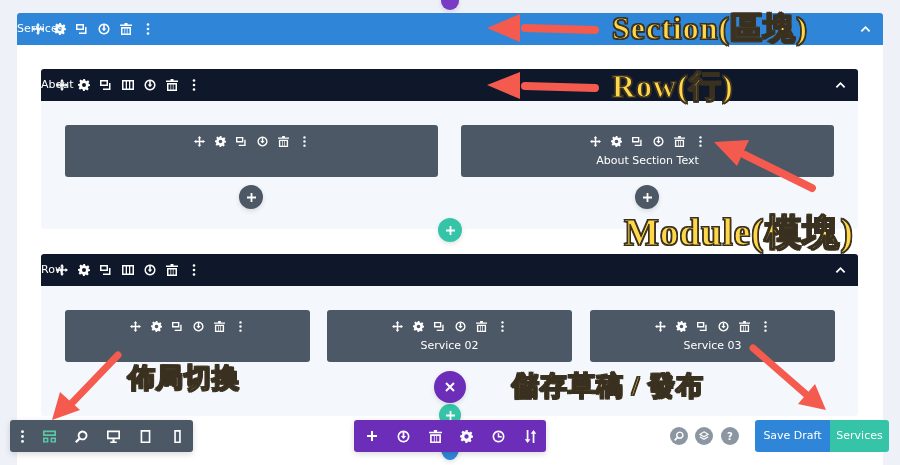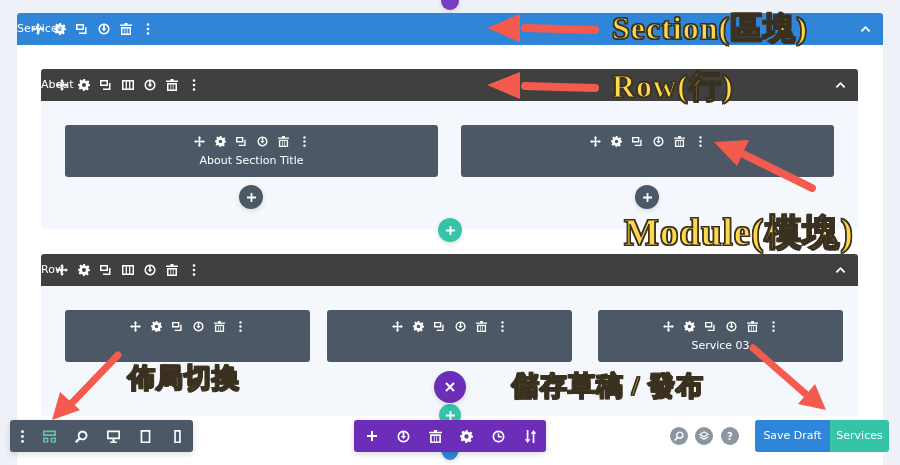--- a/index.html
+++ b/index.html
@@ -13,21 +13,21 @@
     background: #ffffff; border-radius: 3px;
   }
   .section-header {
     position: absolute; left: 17px; top: 13px; width: 866px; height: 32px;
     background: #2f86d8; border-radius: 3px 3px 0 0;
   }
   .row-body {
     position: absolute; background: #f4f7fb; border-radius: 0 0 3px 3px;
   }
   .row-header {
-    position: absolute; height: 32px; background: #404040; border-radius: 3px 3px 0 0; text-decoration: underline;
+    position: absolute; height: 32px; background: #0f172a; border-radius: 3px 3px 0 0; text-decoration: underline;
   }
   .hdr-title {
     position: absolute; left: 0; right: 0; top: 0; height: 32px; line-height: 32px;
     text-align: left; color: #fff; font-size: 11px;
   }
   .tools {
     position: absolute; left: 10px; top: 0; height: 32px; display: flex; align-items: center; gap: 0;
   }
   .tool {
     width: 22px; height: 32px; display: flex; align-items: center; justify-content: center;
@@ -274,21 +274,20 @@
         <svg>
           <use href="#i-trash"></use>
         </svg>
       </span>
     <span class="mtool">
         <svg>
           <use href="#i-more"></use>
         </svg>
       </span>
   </div>
-  <div class="mlabel">About Section Title</div>
 </div>
 <div class="module" style="left:461px; top:125px; width:373px;">
   <div class="mtools" style="color:#fff;">
     <span class="mtool">
         <svg>
           <use href="#i-move"></use>
         </svg>
       </span>
     <span class="mtool">
         <svg>
@@ -309,20 +308,21 @@
         <svg>
           <use href="#i-trash"></use>
         </svg>
       </span>
     <span class="mtool">
         <svg>
           <use href="#i-more"></use>
         </svg>
       </span>
   </div>
+  <div class="mlabel">About Section Text</div>
 </div>
 
 <div class="circle-btn" style="left:239px; top:185px; width:24px; height:24px; background:#4c5866;">
     <svg>
       <use href="#i-plus"></use>
     </svg>
   </div>
 <div class="circle-btn" style="left:635px; top:185px; width:24px; height:24px; background:#4c5866;">
     <svg>
       <use href="#i-plus"></use>
@@ -442,22 +442,23 @@
         <svg>
           <use href="#i-trash"></use>
         </svg>
       </span>
     <span class="mtool">
         <svg>
           <use href="#i-more"></use>
         </svg>
       </span>
   </div>
-</div>
-<div class="module" style="left:590px; top:310px; width:245px;margin-left:8px;">
+  <div class="mlabel">Service 02</div>
+</div>
+<div class="module" style="left:590px; top:310px; width:245px;">
   <div class="mtools" style="color:#fff;">
     <span class="mtool">
         <svg>
           <use href="#i-move"></use>
         </svg>
       </span>
     <span class="mtool">
         <svg>
           <use href="#i-gear"></use>
         </svg>

